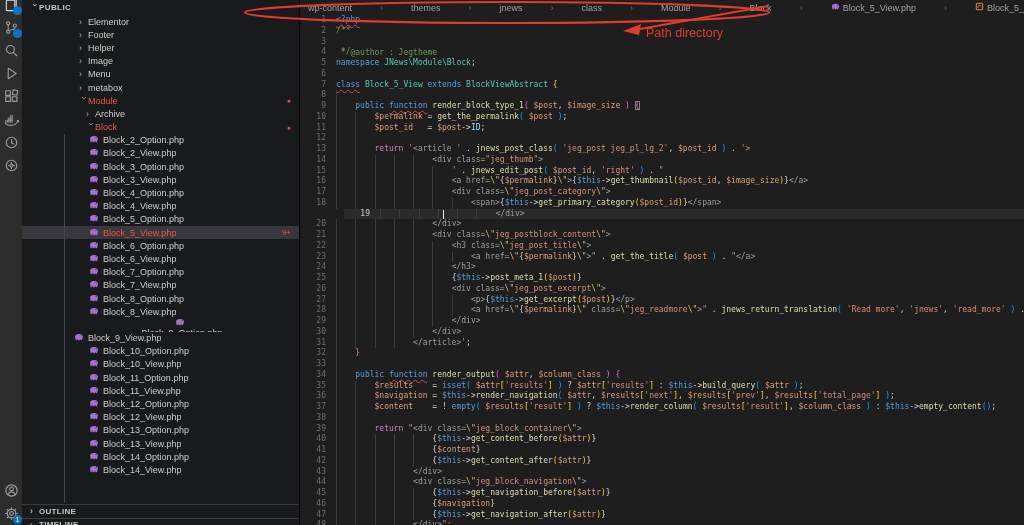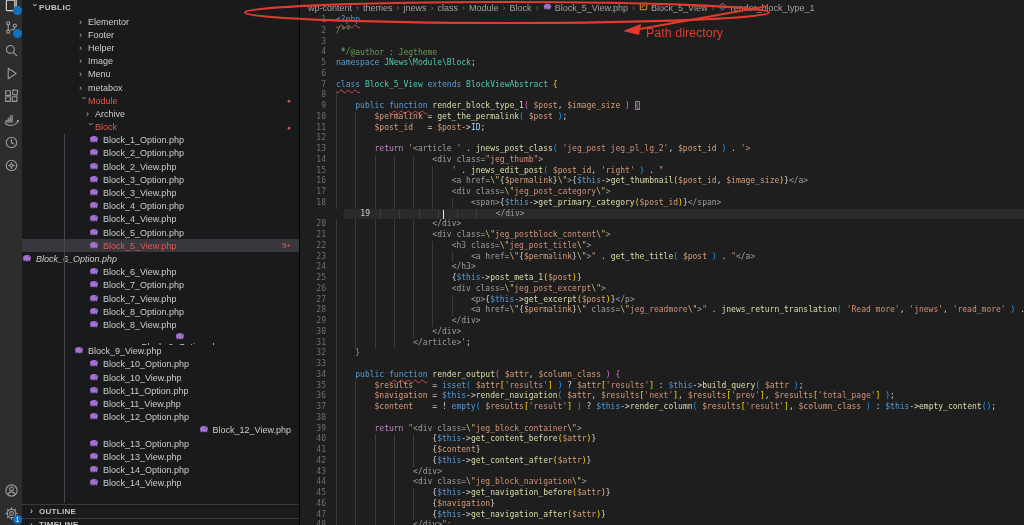--- a/index.html
+++ b/index.html
@@ -45,21 +45,21 @@
   .trow .dot{ font-size:7px; color:#c2554a; }
   .ficon{ display:inline-block; width:10px; height:8px; margin-right:4px; flex:none; }
   .sb-sec{
     position:absolute; left:0; right:0; height:13.5px; border-top:1px solid #3a3a3c;
     display:flex; align-items:center; padding-left:8px; color:#c5c5c5; font-size:8px; font-weight:bold; letter-spacing:.3px; background:#191a1b;
   }
   
   .editor{ position:absolute; left:300px; top:0; right:0; bottom:0; background:#1e1e1e; }
   .breadcrumb{
     height:15px; display:flex; align-items:center; padding-left:8px;
-    font-size:9px; color:#a0a0a0; white-space:nowrap;
+    font-size:9px; color:#a0a0a0; white-space:nowrap;gap:24px;
   }
   .bc-sep{ margin:0 4px; color:#6d6d6d; font-size:9px; }
   .bc-seg{ display:flex; align-items:center; gap:3px; }
   .bc-ic{ width:9px; height:9px; display:inline-block; }
   .code{ position:absolute; top:15px; left:0; right:0; font-family:"DejaVu Sans Mono","Liberation Mono",monospace; font-size:8px; }
   .cline{ position:relative; height:10.75px; line-height:10.75px; white-space:pre; }
   .cline.active{ background:rgba(255,255,255,.055);margin-left:44px; }
   .gut{ position:absolute; left:0; top:0; width:26px; text-align:right; color:#696f76; }
   .cline.active .gut{ color:#c6c6c6; }
   .ctext{ position:absolute; top:0; }
@@ -197,30 +197,20 @@
           <span class="right dot">●</span>
         </div>
         <div class="trow" style="padding-left: 67px;">
           <span><svg class="ficon" viewBox="0 0 16 12">
               <ellipse cx="8" cy="5.6" rx="6.3" ry="4.6" fill="#a56fd4"></ellipse>
               <rect x="2.4" y="7.5" width="2" height="3.6" fill="#a56fd4"></rect>
               <rect x="7" y="8" width="1.8" height="3.4" fill="#a56fd4"></rect>
               <rect x="11" y="7.5" width="2" height="3.6" fill="#a56fd4"></rect>
               <circle cx="11.3" cy="4" r=".8" fill="#191a1b"></circle>
             </svg></span>
-          <span class="lbl">Block_1_Option.php</span>
-        </div>
-        <div class="trow" style="padding-left: 67px;">
-          <span><svg class="ficon" viewBox="0 0 16 12">
-              <ellipse cx="8" cy="5.6" rx="6.3" ry="4.6" fill="#a56fd4"></ellipse>
-              <rect x="2.4" y="7.5" width="2" height="3.6" fill="#a56fd4"></rect>
-              <rect x="7" y="8" width="1.8" height="3.4" fill="#a56fd4"></rect>
-              <rect x="11" y="7.5" width="2" height="3.6" fill="#a56fd4"></rect>
-              <circle cx="11.3" cy="4" r=".8" fill="#191a1b"></circle>
-            </svg></span>
           <span class="lbl">Block_2_Option.php</span>
         </div>
         <div class="trow" style="padding-left: 67px;">
           <span><svg class="ficon" viewBox="0 0 16 12">
               <ellipse cx="8" cy="5.6" rx="6.3" ry="4.6" fill="#a56fd4"></ellipse>
               <rect x="2.4" y="7.5" width="2" height="3.6" fill="#a56fd4"></rect>
               <rect x="7" y="8" width="1.8" height="3.4" fill="#a56fd4"></rect>
               <rect x="11" y="7.5" width="2" height="3.6" fill="#a56fd4"></rect>
               <circle cx="11.3" cy="4" r=".8" fill="#191a1b"></circle>
             </svg></span>
@@ -280,21 +270,21 @@
           <span><svg class="ficon" viewBox="0 0 16 12">
               <ellipse cx="8" cy="5.6" rx="6.3" ry="4.6" fill="#a56fd4"></ellipse>
               <rect x="2.4" y="7.5" width="2" height="3.6" fill="#a56fd4"></rect>
               <rect x="7" y="8" width="1.8" height="3.4" fill="#a56fd4"></rect>
               <rect x="11" y="7.5" width="2" height="3.6" fill="#a56fd4"></rect>
               <circle cx="11.3" cy="4" r=".8" fill="#191a1b"></circle>
             </svg></span>
           <span class="lbl">Block_5_View.php</span>
           <span class="right">9+</span>
         </div>
-        <div class="trow" style=" font-style: italic;">
+        <div class="trow" style="padding-left: 67px;">
           <span><svg class="ficon" viewBox="0 0 16 12">
               <ellipse cx="8" cy="5.6" rx="6.3" ry="4.6" fill="#a56fd4"></ellipse>
               <rect x="2.4" y="7.5" width="2" height="3.6" fill="#a56fd4"></rect>
               <rect x="7" y="8" width="1.8" height="3.4" fill="#a56fd4"></rect>
               <rect x="11" y="7.5" width="2" height="3.6" fill="#a56fd4"></rect>
               <circle cx="11.3" cy="4" r=".8" fill="#191a1b"></circle>
             </svg></span>
           <span class="lbl">Block_6_Option.php</span>
         </div>
         <div class="trow" style="padding-left: 67px;">
@@ -410,21 +400,21 @@
         <div class="trow" style="padding-left: 67px;">
           <span><svg class="ficon" viewBox="0 0 16 12">
               <ellipse cx="8" cy="5.6" rx="6.3" ry="4.6" fill="#a56fd4"></ellipse>
               <rect x="2.4" y="7.5" width="2" height="3.6" fill="#a56fd4"></rect>
               <rect x="7" y="8" width="1.8" height="3.4" fill="#a56fd4"></rect>
               <rect x="11" y="7.5" width="2" height="3.6" fill="#a56fd4"></rect>
               <circle cx="11.3" cy="4" r=".8" fill="#191a1b"></circle>
             </svg></span>
           <span class="lbl">Block_12_Option.php</span>
         </div>
-        <div class="trow" style="padding-left: 67px; justify-content: flex-end;">
+        <div class="trow" style="padding-left: 67px;">
           <span><svg class="ficon" viewBox="0 0 16 12">
               <ellipse cx="8" cy="5.6" rx="6.3" ry="4.6" fill="#a56fd4"></ellipse>
               <rect x="2.4" y="7.5" width="2" height="3.6" fill="#a56fd4"></rect>
               <rect x="7" y="8" width="1.8" height="3.4" fill="#a56fd4"></rect>
               <rect x="11" y="7.5" width="2" height="3.6" fill="#a56fd4"></rect>
               <circle cx="11.3" cy="4" r=".8" fill="#191a1b"></circle>
             </svg></span>
           <span class="lbl">Block_12_View.php</span>
         </div>
         <div class="trow" style="padding-left: 67px;">

